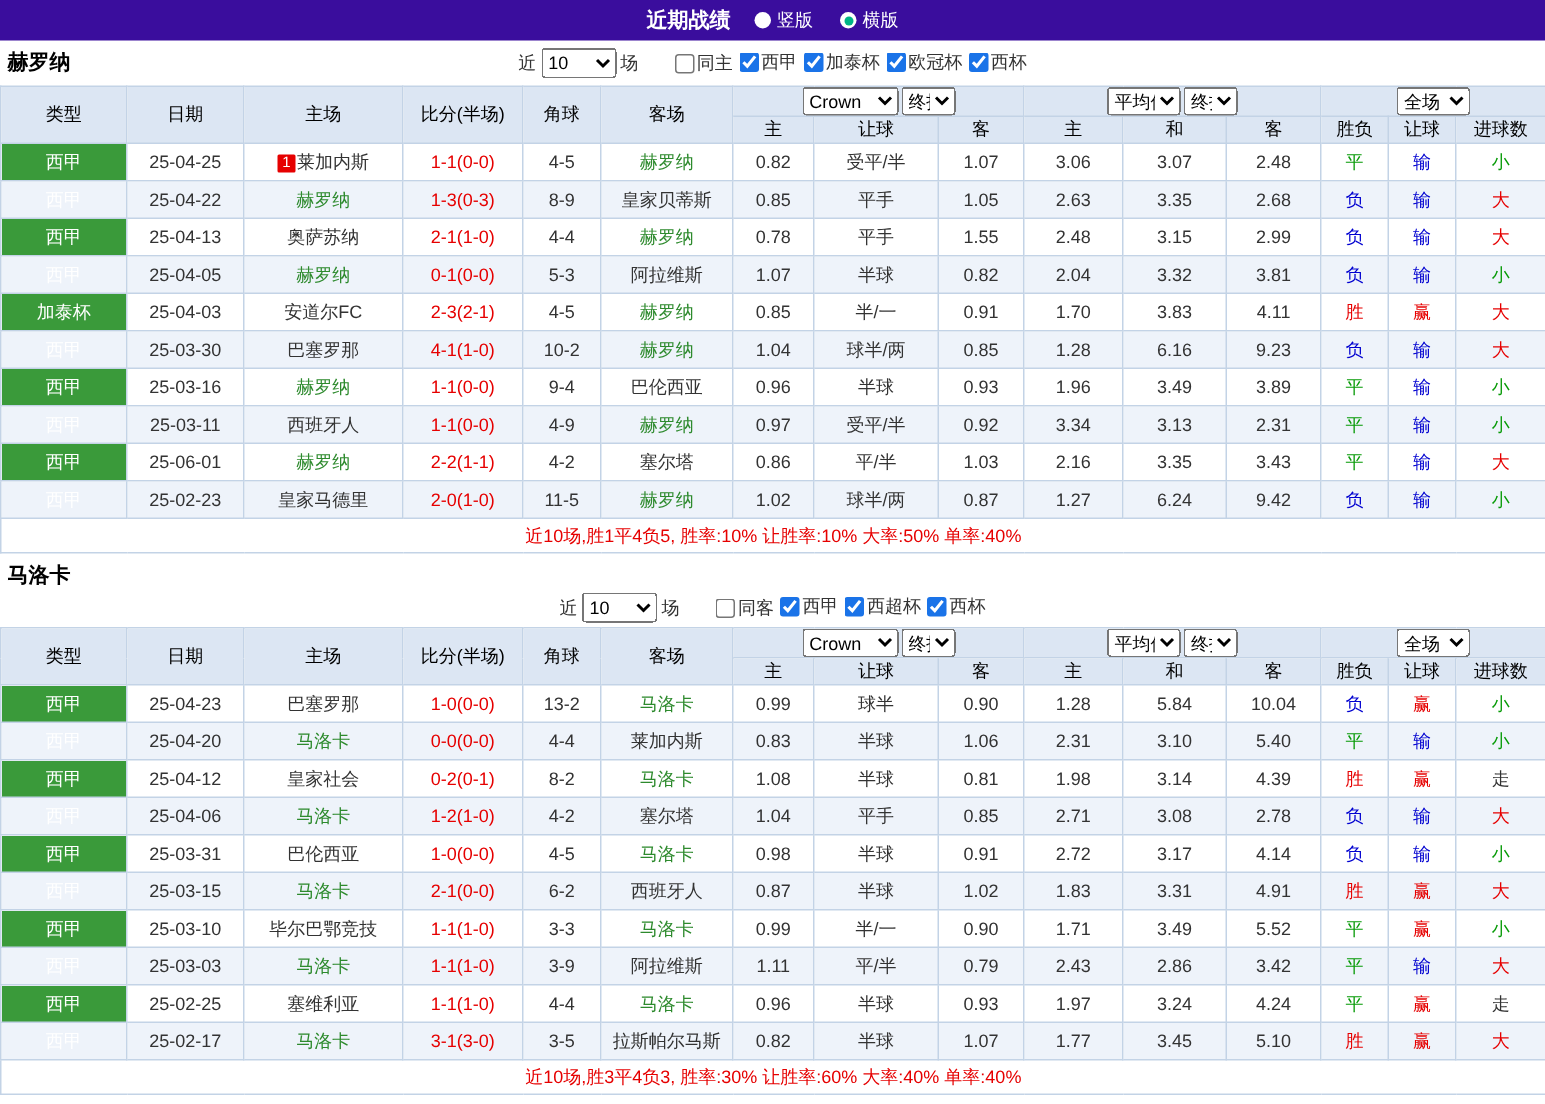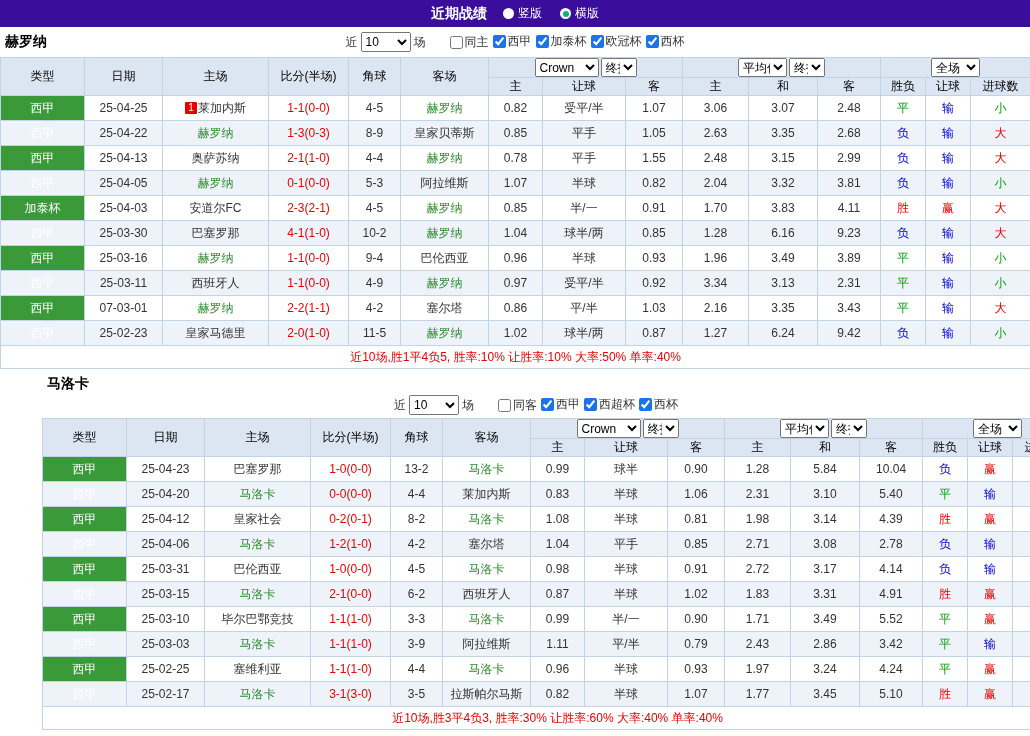--- a/index.html
+++ b/index.html
@@ -54,21 +54,21 @@
   .r-draw { color:var(--c-draw,#089b08); }
   .r-loss { color:var(--c-loss,#0000d0); }
   .r-lose { color:var(--c-loss,#0000d0); }
   .r-push { color:var(--c-push,#333333); }
   tfoot td.summary { color:var(--c-summary,#e60000); height:23px; background:#fff; }
   .badge1 {
     display:inline-block; background:var(--c-score,#e60000); color:#fff;
     font-size:10px; line-height:12px; width:12px; height:12px; border-radius:1px;
     margin-right:1px; vertical-align:1px;
   }
-  .section2 { margin-top:2px;padding-left:42px; }
+  .section2 { margin-top:2px; }
 </style>
 </head>
 <body>
 
 <div class="topbar">
   <span class="title">近期战绩</span>
   <span class="radio-group">
     <span class="radio">
       <span class="dot"></span>
       <span>竖版</span>
@@ -286,21 +286,21 @@
           <td class="c-odds">0.92</td>
           <td class="c-odds">3.34</td>
           <td class="c-odds">3.13</td>
           <td class="c-odds">2.31</td>
           <td class="r-draw">平</td>
           <td class="r-lose">输</td>
           <td class="r-draw">小</td>
         </tr>
         <tr>
           <td class="c-type">西甲</td>
-          <td class="c-date">07-03-01</td>
+          <td class="c-date">25-06-01</td>
           <td class="c-team focal">赫罗纳</td>
           <td class="c-score">2-2(1-1)</td>
           <td class="c-corner">4-2</td>
           <td class="c-team">塞尔塔</td>
           <td class="c-odds">0.86</td>
           <td class="c-line">平/半</td>
           <td class="c-odds">1.03</td>
           <td class="c-odds">2.16</td>
           <td class="c-odds">3.35</td>
           <td class="c-odds">3.43</td>

